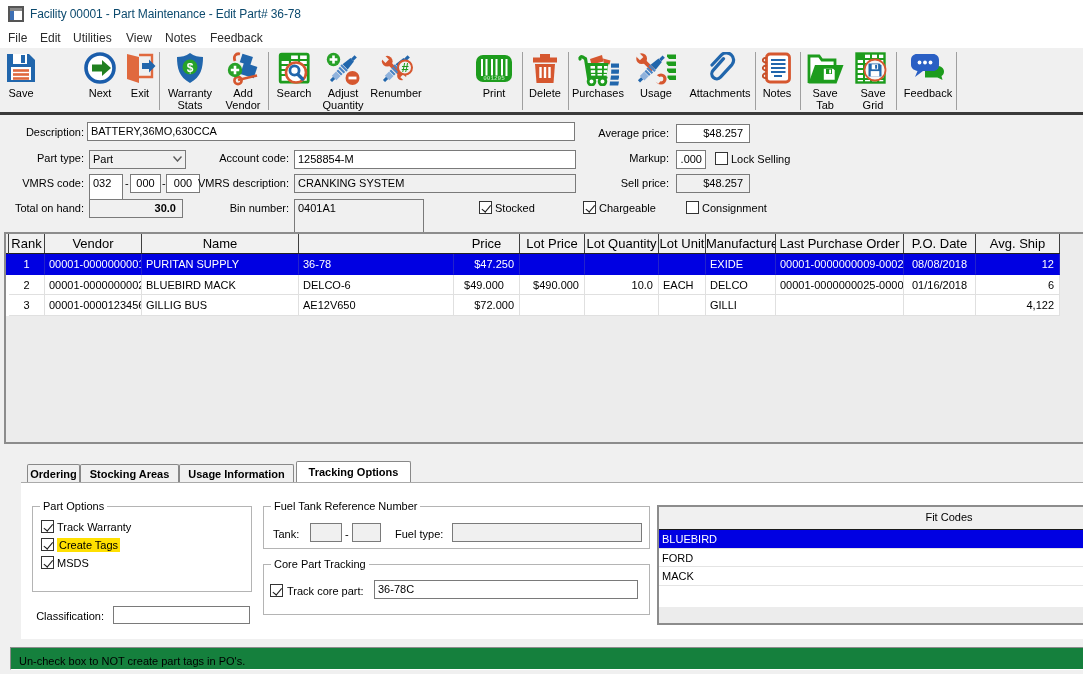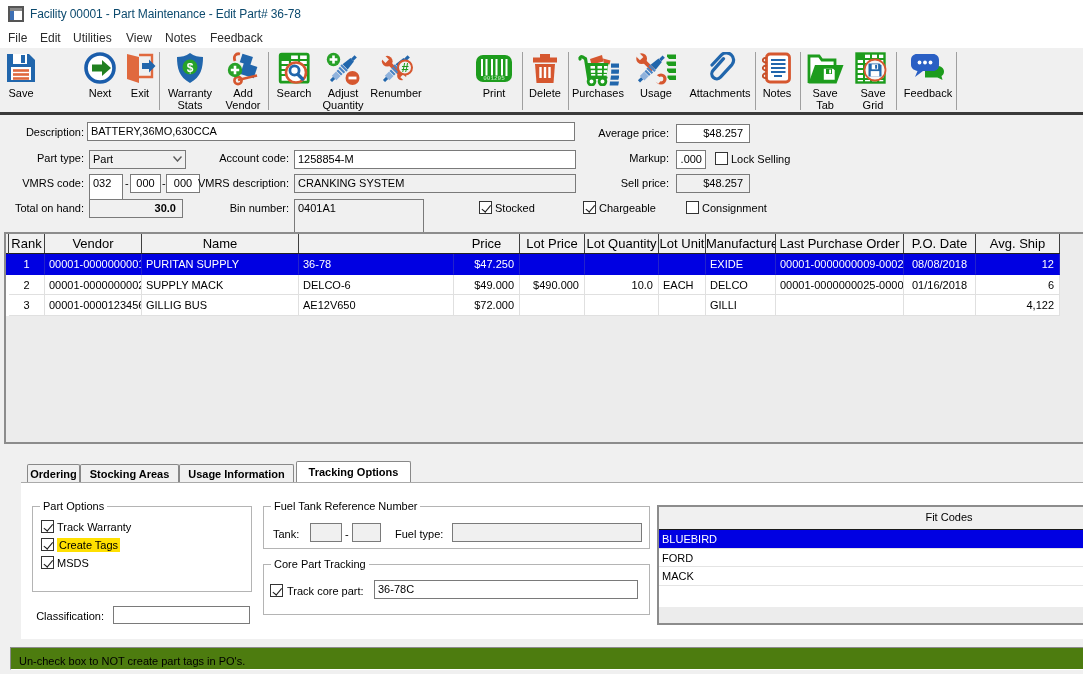--- a/index.html
+++ b/index.html
@@ -38,21 +38,21 @@
 .tab { position:absolute; background:#f0f0f0; border:1px solid #888; border-bottom:none; border-radius:2px 2px 0 0; text-align:center; font-weight:bold; font-size:11px; }
 #tabpanel { position:absolute; left:21px; top:482px; width:1062px; height:157px; background:#fff; border-top:1px solid #aaa; }
 .gbox { position:absolute; border:1px solid #b4b4b4; }
 .gcap { position:absolute; top:-7px; left:7px; background:#fff; padding:0 3px; font-size:11px; }
 
 #fit { position:absolute; left:657px; top:505px; width:570px; height:120px; border:2px solid #8c8c8c; background:#ececec; }
 #fithead { position:absolute; left:0; top:0; width:566px; height:23px; background:#f0f0f0; border-bottom:1px solid #1a1a1a; text-align:center; line-height:21px; padding-left:14px; }
 .frow { position:absolute; left:0; width:566px; height:18.7px; line-height:18px; padding-left:3px; border-bottom:1px solid #e4e4e4; background:#fff; }
 .frow.sel { background:#0000e2; color:#fff; }
 
-#status { position:absolute; left:10px; top:647px; width:1073px; height:23px; background:#4d7c0f; border-top:1px solid #8c8c8c; border-left:1px solid #8c8c8c; border-bottom:1px solid #fff; }
+#status { position:absolute; left:10px; top:647px; width:1073px; height:23px; background:#15803d; border-top:1px solid #8c8c8c; border-left:1px solid #8c8c8c; border-bottom:1px solid #fff; }
 #status span { position:absolute; left:8px; top:7px; font-size:11px; }
 </style>
 </head>
 <body>
 <div id="titlebar">
   <svg class="abs" style="left:8px;top:6px" width="16" height="16" viewBox="0 0 16 16">
     <rect x="1" y="1" width="14" height="14" fill="#fff" stroke="#555" stroke-width="2"></rect>
     <rect x="2" y="2" width="4" height="12" fill="#3d6fb4"></rect>
     <rect x="2" y="2" width="12" height="3" fill="#888"></rect>
   </svg>
@@ -367,23 +367,23 @@
       <div class="gc" style="left:579px;width:74px;text-align:right;padding-right:5px"></div>
       <div class="gc" style="left:653px;width:47px;text-align:left;padding-left:4px"></div>
       <div class="gc" style="left:700px;width:70px;text-align:left;padding-left:4px">EXIDE</div>
       <div class="gc" style="left:770px;width:128px;text-align:left;padding-left:4px">00001-0000000009-0002</div>
       <div class="gc" style="left:898px;width:72px;text-align:center;">08/08/2018</div>
       <div class="gc" style="left:970px;width:84px;text-align:right;padding-right:5px">12</div>
     </div>
 <div class="grow" style="top:40.7px">
       <div class="gc" style="left:3px;width:36px;text-align:center;">2</div>
       <div class="gc" style="left:39px;width:97px;text-align:right;padding-left:4px">00001-0000000002</div>
-      <div class="gc" style="left:136px;width:157px;text-align:left;padding-left:4px">SUPPLY MACK</div>
+      <div class="gc" style="left:136px;width:157px;text-align:left;padding-left:4px">BLUEBIRD MACK</div>
       <div class="gc" style="left:293px;width:155px;text-align:left;padding-left:4px">DELCO-6</div>
-      <div class="gc" style="left:448px;width:66px;text-align:right;padding-right:5px">$49.000</div>
+      <div class="gc" style="left:448px;width:66px;text-align:center;padding-right:5px">$49.000</div>
       <div class="gc" style="left:514px;width:65px;text-align:right;padding-right:5px">$490.000</div>
       <div class="gc" style="left:579px;width:74px;text-align:right;padding-right:5px">10.0</div>
       <div class="gc" style="left:653px;width:47px;text-align:left;padding-left:4px">EACH</div>
       <div class="gc" style="left:700px;width:70px;text-align:left;padding-left:4px">DELCO</div>
       <div class="gc" style="left:770px;width:128px;text-align:right;padding-left:4px">00001-0000000025-0000</div>
       <div class="gc" style="left:898px;width:72px;text-align:center;">01/16/2018</div>
       <div class="gc" style="left:970px;width:84px;text-align:right;padding-right:5px">6</div>
     </div>
 <div class="grow" style="top:61.4px">
       <div class="gc" style="left:3px;width:36px;text-align:center;">3</div>

